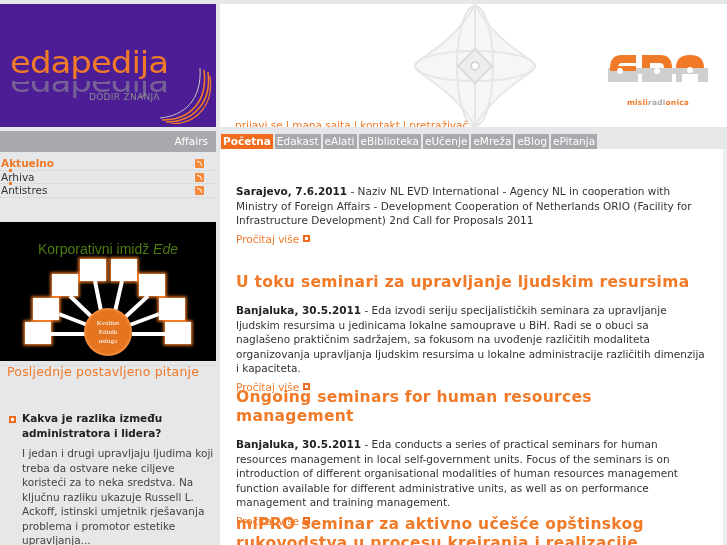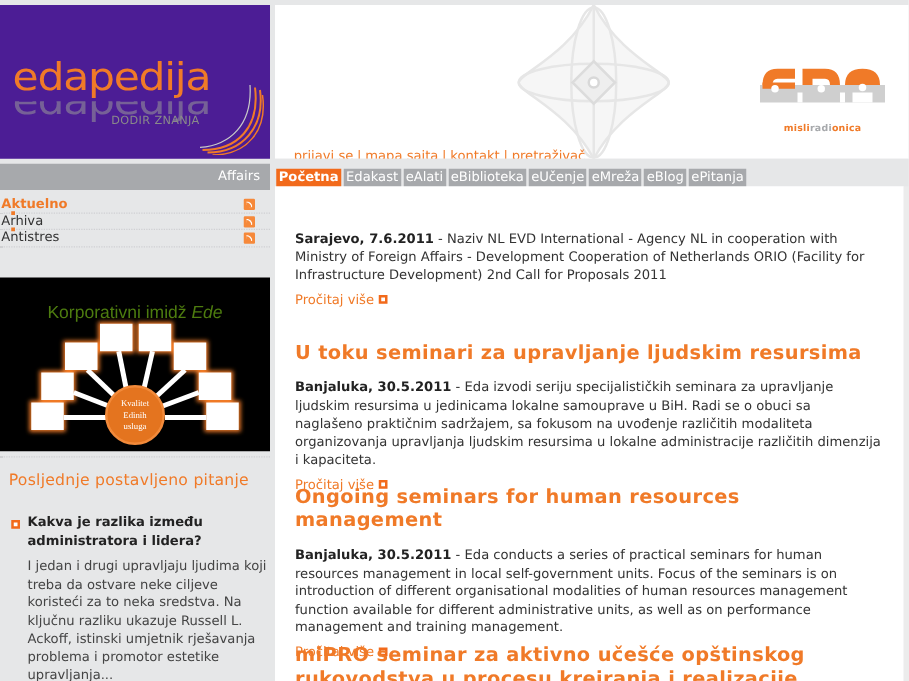--- a/index.html
+++ b/index.html
@@ -122,21 +122,21 @@
     .promo-title {
       position: absolute; left: 0; width: 216px; top: 7px; text-align: center;
       font-size: 14px; color: #4d7c0f; font-family: "Liberation Sans", sans-serif; margin-top: 12px;
     }
     .promo-title i { font-style: italic; }
 
     .sep-dots {
       position: absolute; left: 0; top: 365px; width: 216px; border-top: 1px dotted #cfd0d2;
     }
     .q-title {
-      position: absolute; left: 7px; top: 376px; font-size: 12.5px; color: #f07a28;
+      position: absolute; left: 7px; top: 364px; font-size: 12.5px; color: #f07a28;
       letter-spacing: 0.2px;
     }
     .q-bullet {
       position: absolute; left: 9px; top: 416px; width: 7px; height: 7px; background: #f26a1b;
     }
     .q-bullet::after {
       content: ""; position: absolute; left: 2px; top: 2px; width: 3px; height: 3px; background: #fff;
     }
     .q-question {
       position: absolute; left: 22px; top: 411px; width: 190px;

